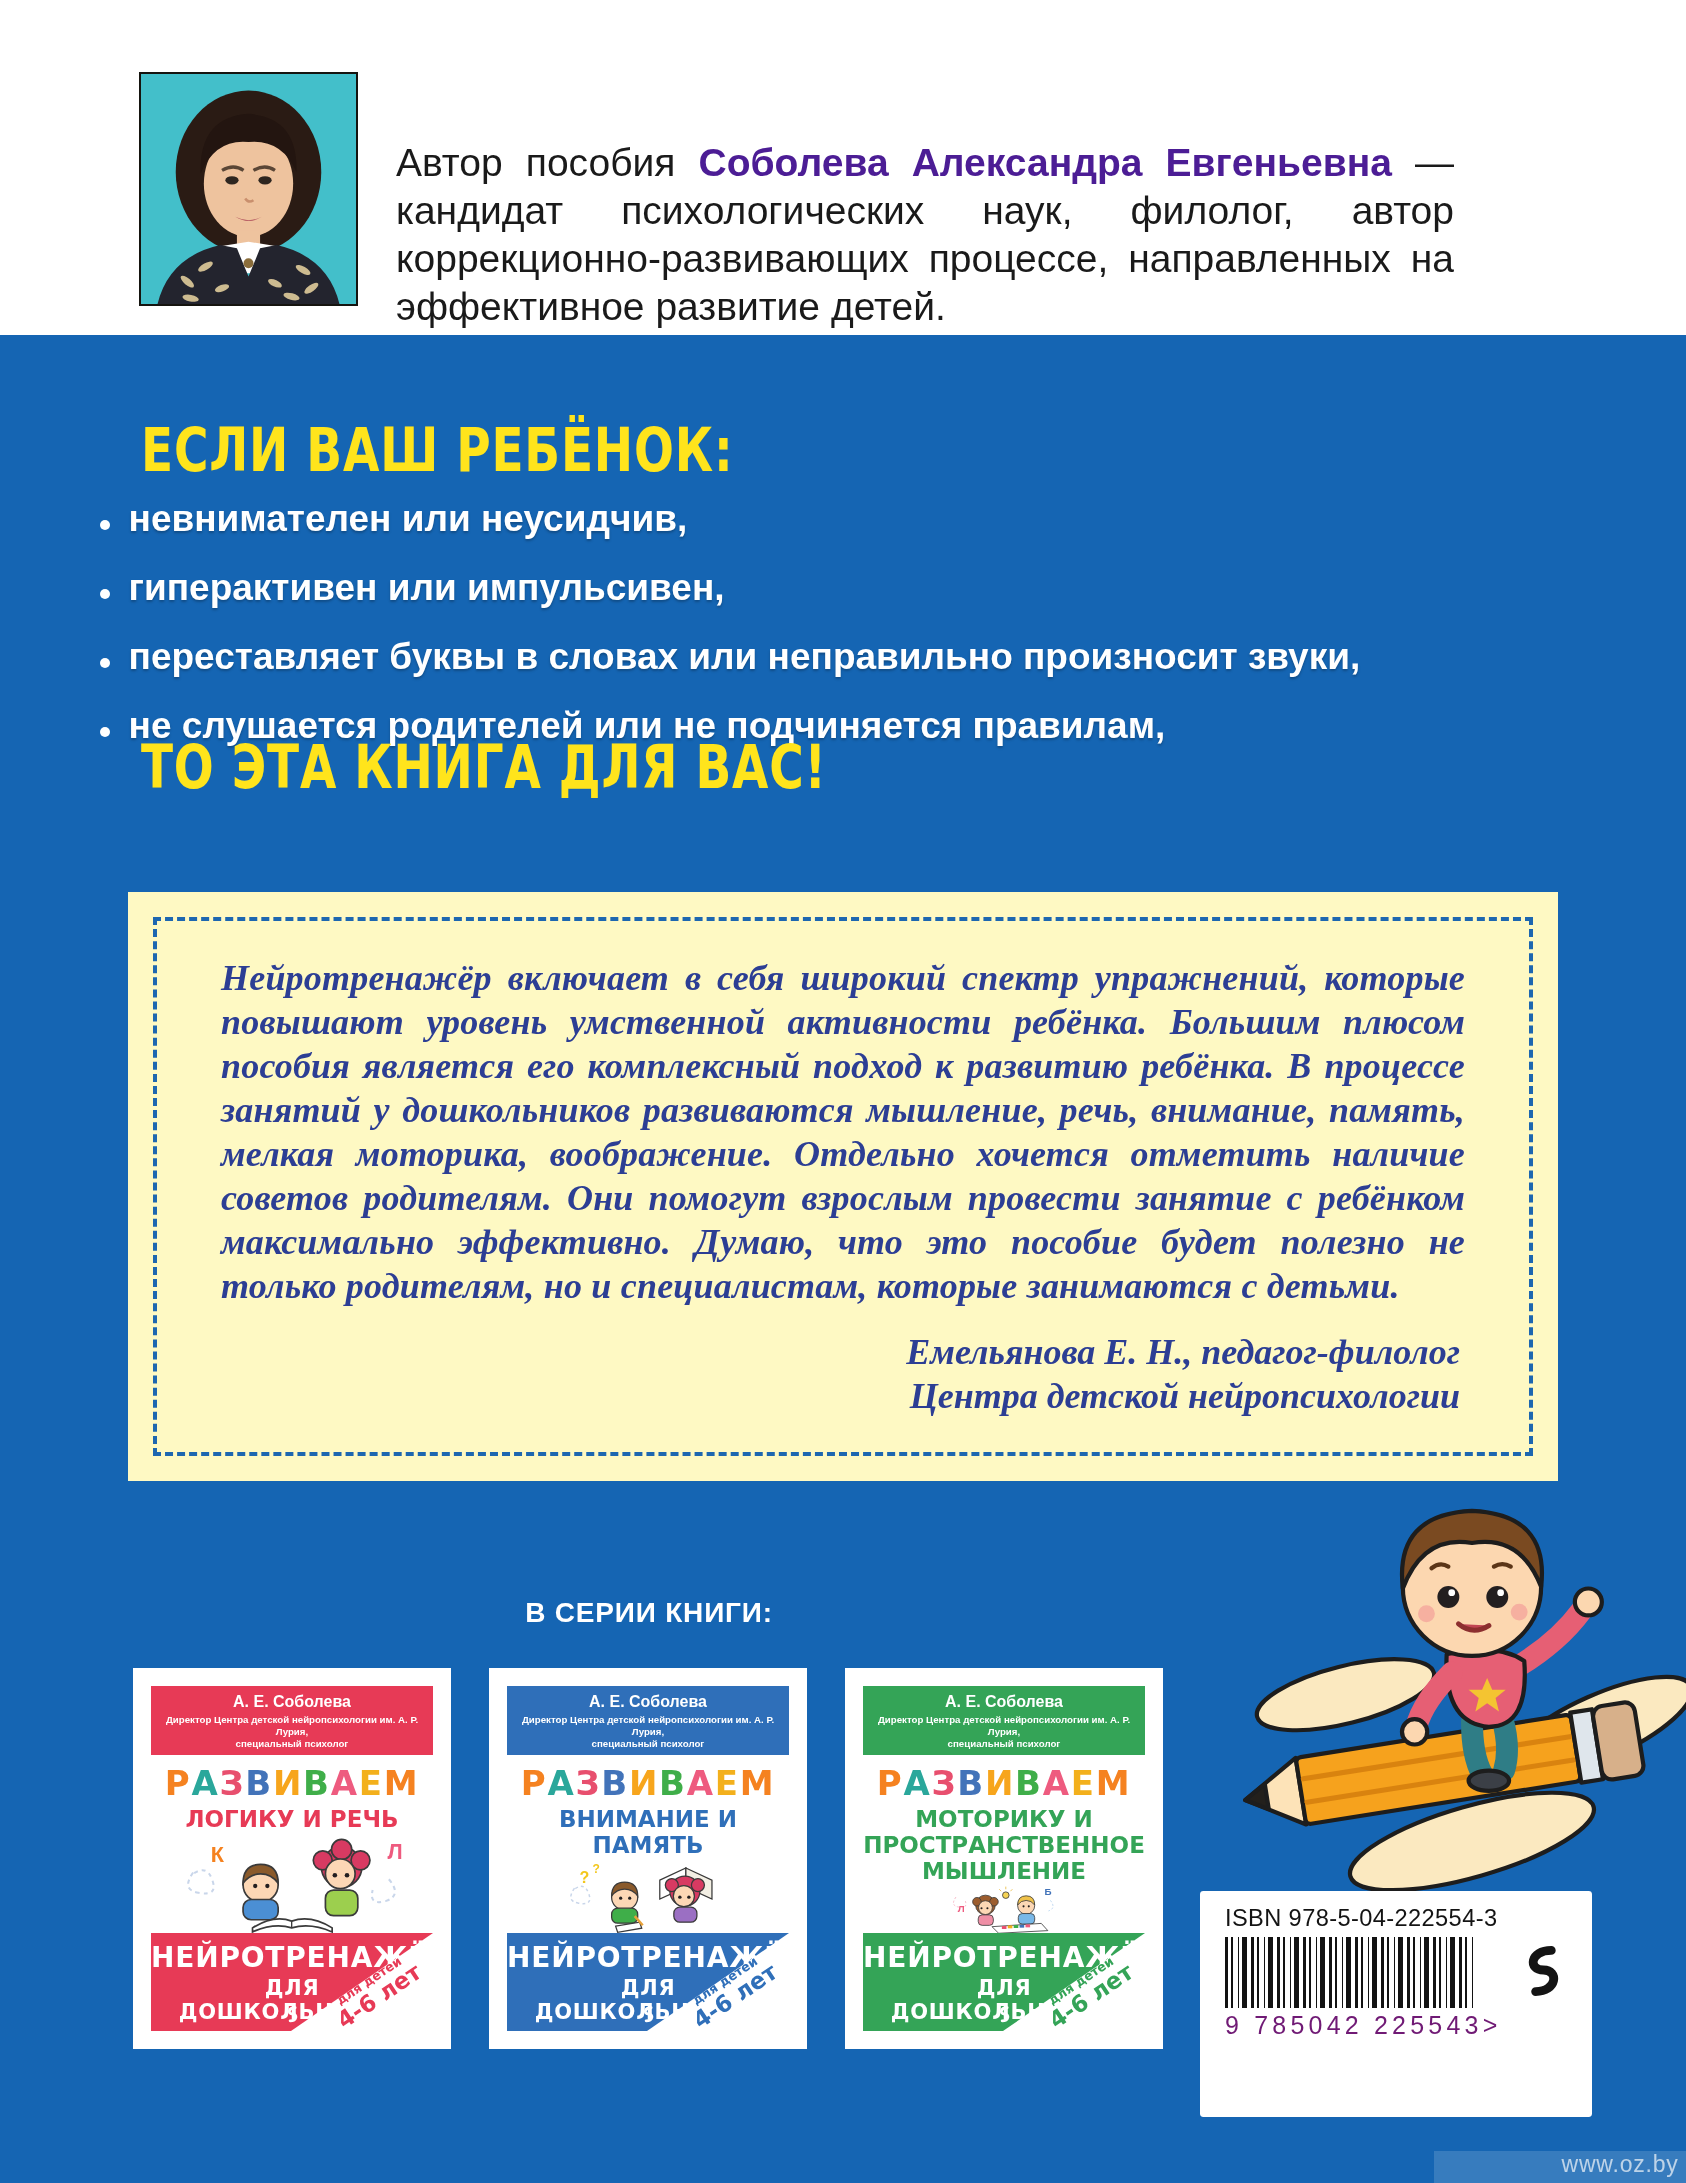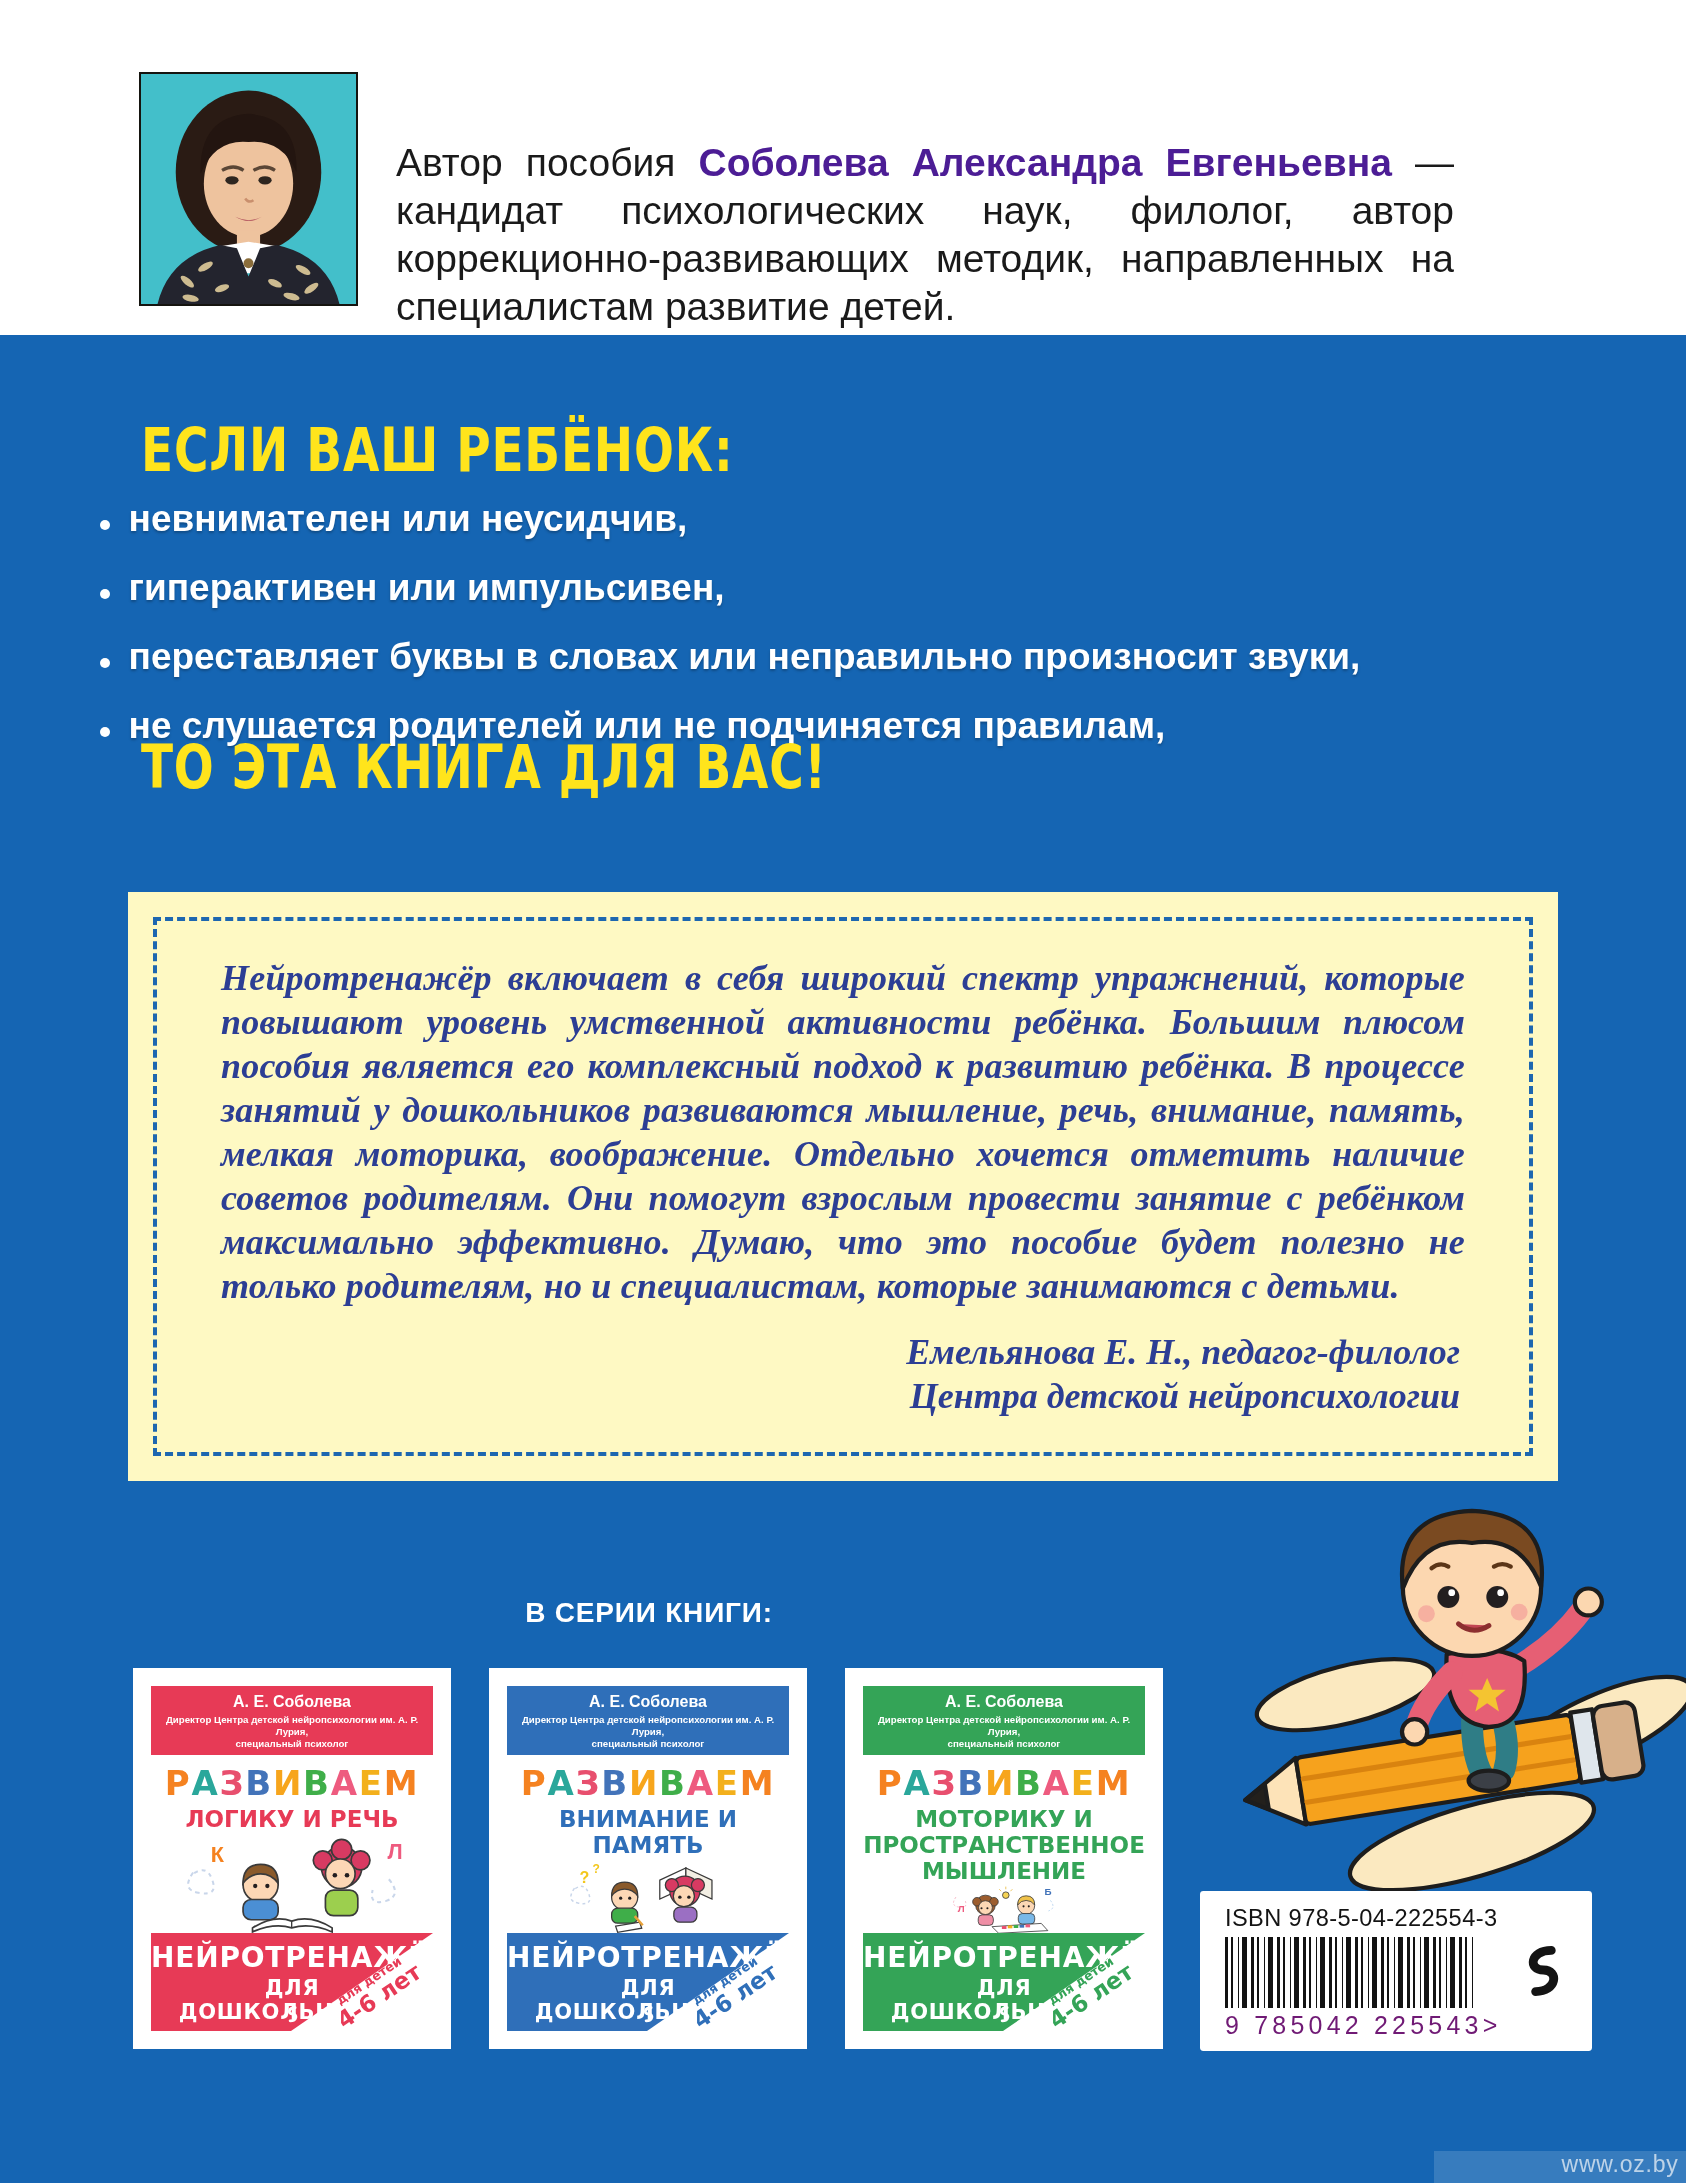--- a/index.html
+++ b/index.html
@@ -47,21 +47,21 @@
   .ribbon{position:absolute;right:0;bottom:0;width:142px;height:98px;background:#ffffff;clip-path:polygon(100% 0,100% 100%,0 100%);}
   .ribbon-text{position:absolute;right:1.7px;bottom:22px;width:111px;text-align:center;transform:rotate(-34deg);color:var(--theme);font-weight:800;font-family:"DejaVu Sans",sans-serif;}
   .ribbon-small{font-size:12.6px;line-height:13.5px;}
   .ribbon-big{font-size:23px;line-height:23.6px;}
 
   
   .plane{position:absolute;left:1219px;top:1477px;width:468px;height:422px;}
   .plane svg{width:100%;height:100%;}
 
   
-  .isbn-box{position:absolute;left:1200px;top:1891px;width:392px;height:160px;background:#ffffff;border-radius:3.4px;box-sizing:border-box;padding:13.5px 22px 0 25px;}
+  .isbn-box{position:absolute;left:1200px;top:1891px;width:392px;height:226px;background:#ffffff;border-radius:3.4px;box-sizing:border-box;padding:13.5px 22px 0 25px;}
   .isbn-label{font-size:23.6px;color:#141414;letter-spacing:0.4px;}
   .bc-row{display:flex;align-items:center;margin-top:5px;}
   .bars{width:251px;height:71px;background:repeating-linear-gradient(90deg,#121212 0 3.4px,#ffffff 3.4px 5.9px,#121212 5.9px 7.6px,#ffffff 7.6px 12.6px,#121212 12.6px 14.3px,#ffffff 14.3px 17px,#121212 17px 22px,#ffffff 22px 26px);}
   .eksmo{margin-left:auto;margin-right:5px;}
   .digits{font-size:25px;color:#701a75;letter-spacing:4.2px;margin-top:3.4px;width:287px;text-align:left;}
 
   
   .wm-strip{position:absolute;right:0;bottom:0;width:253px;height:32px;background:rgba(255,255,255,.15);}
   .wm-text{position:absolute;right:8.4px;bottom:5px;font-size:23px;color:rgba(235,240,246,.75);letter-spacing:0.8px;}
 </style>
@@ -95,21 +95,21 @@
           <ellipse cx="182" cy="268" rx="10" ry="4" transform="rotate(15 182 268)"></ellipse>
           <ellipse cx="98" cy="258" rx="9" ry="4" transform="rotate(-20 98 258)"></ellipse>
           <ellipse cx="162" cy="252" rx="9" ry="4" transform="rotate(25 162 252)"></ellipse>
         </g>
         <circle cx="130" cy="228" r="6" fill="#8a6d3b"></circle>
       </svg>
     </div>
     <p class="author-text"><span>Автор пособия</span>
 <span class="author-name">Соболева Александра Евгеньевна</span>
 <span>—</span>
-<span>кандидат психологических наук, филолог, автор коррекционно-развивающих методик, направленных на специалистам развитие детей.</span></p>
+<span>кандидат психологических наук, филолог, автор коррекционно-развивающих процессе, направленных на эффективное развитие детей.</span></p>
   </div>
 
   <div class="h-if comic">ЕСЛИ ВАШ РЕБЁНОК:</div>
   <div class="bullets">
     <div class="bullet">
         <span class="dot"></span>
         <span>невнимателен или неусидчив,</span>
       </div>
     <div class="bullet">
         <span class="dot"></span>

